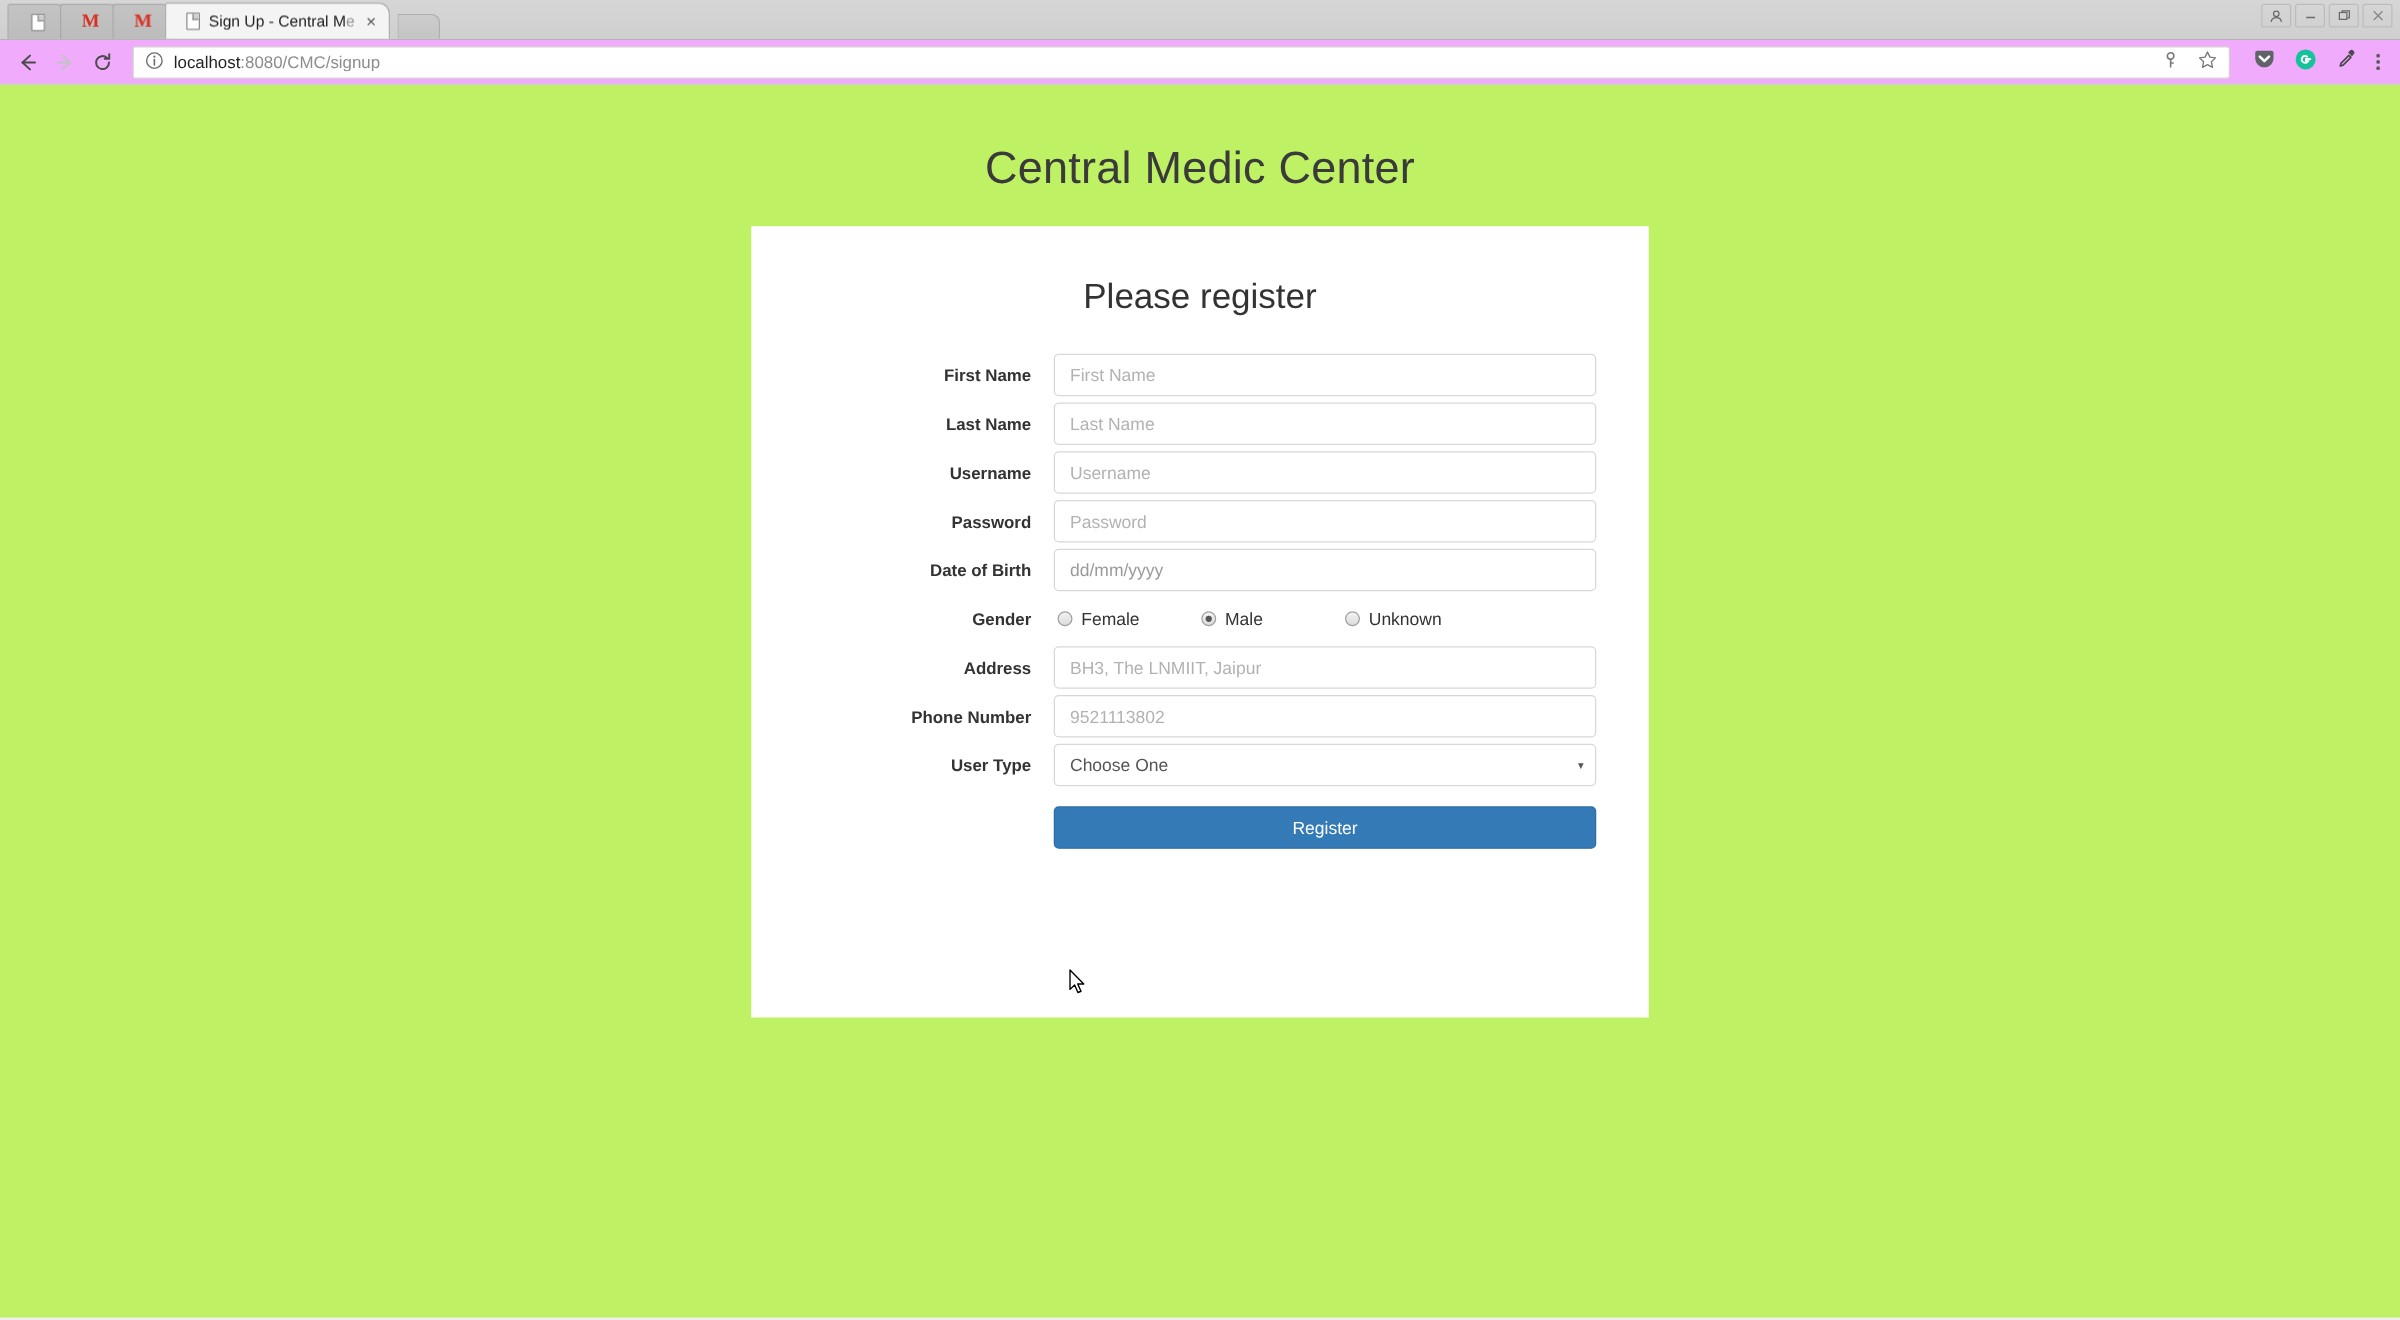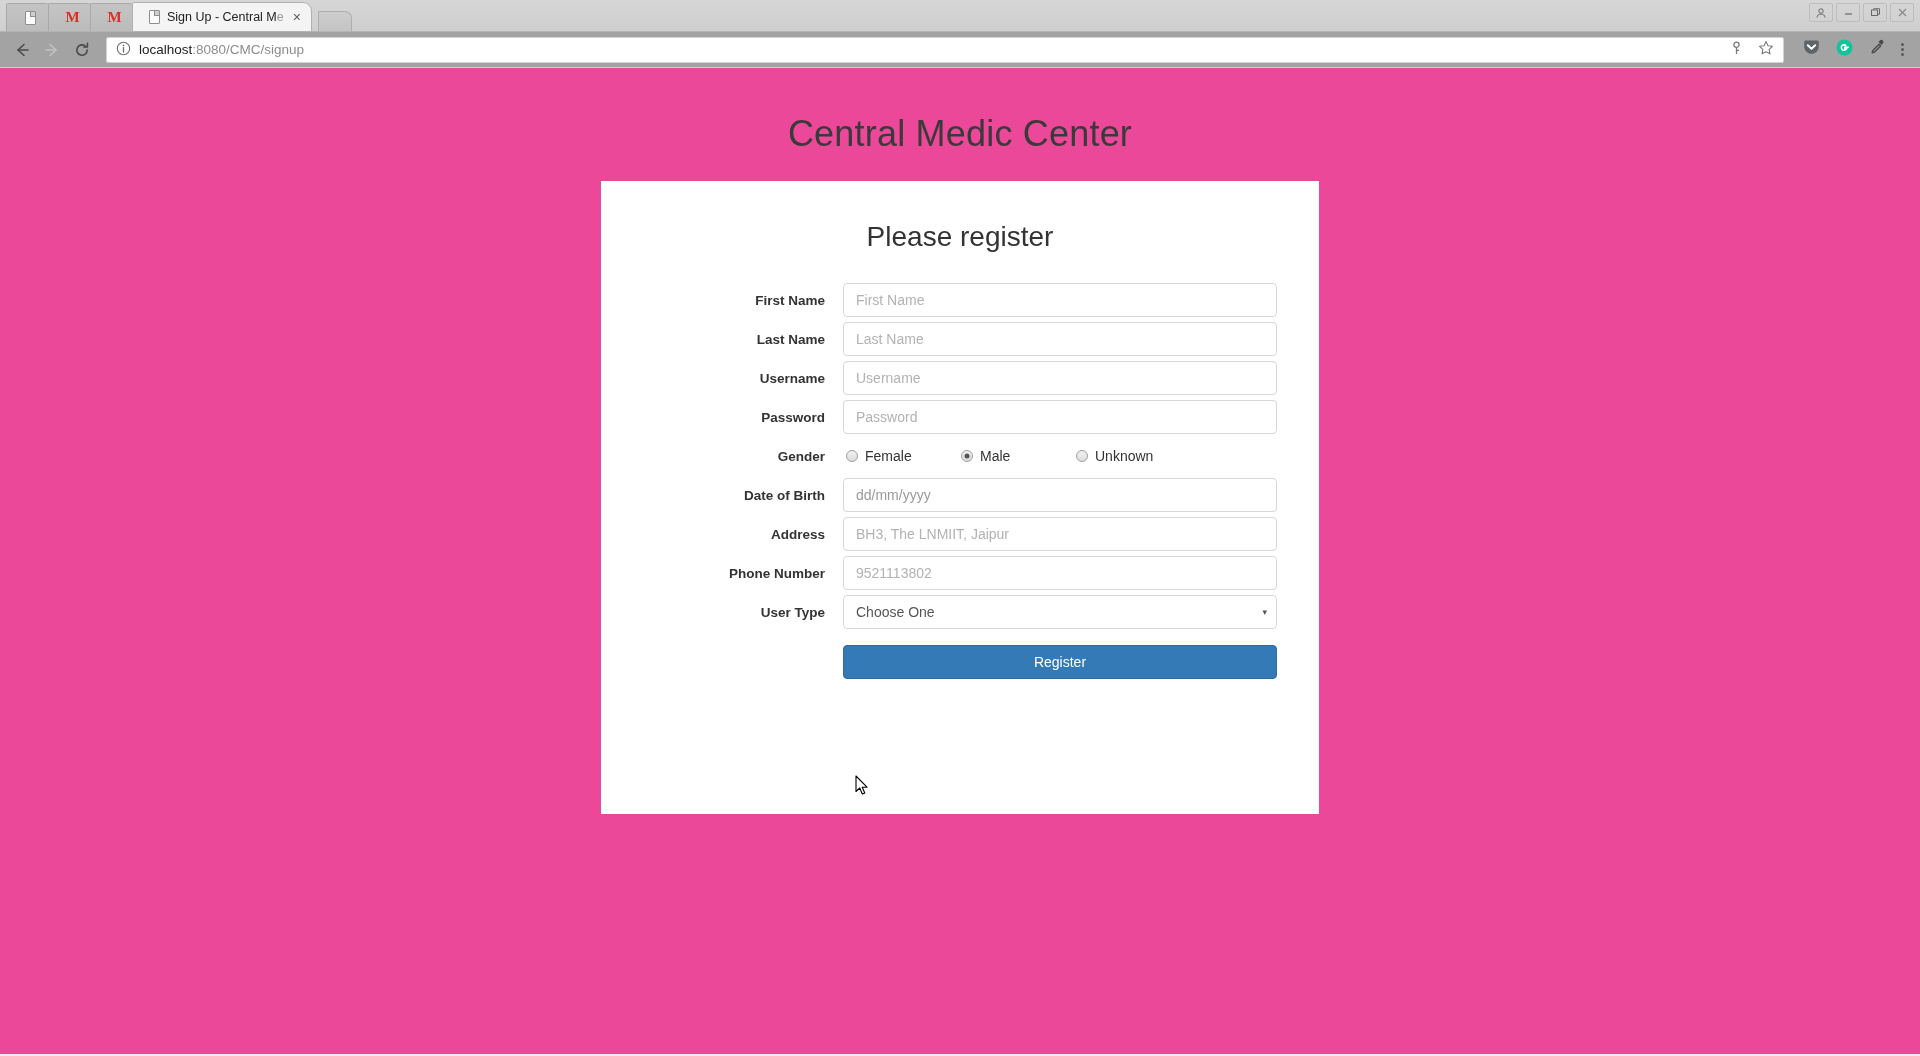--- a/index.html
+++ b/index.html
@@ -138,21 +138,21 @@
     background: transparent;
     display: flex;
     align-items: center;
     justify-content: center;
     color: #6a6a6a;
   }
   .win-btn svg { display: block; }
 
   .toolbar {
     height: 36px;
-    background: #a3a3a3;
+    background: #f0abfc;
     border-bottom: 1px solid #cfcfcf;
     display: flex;
     align-items: center;
     padding: 12px 8px;
     gap: 2px;
   }
 
   .nav-btn {
     width: 28px; height: 28px;
     display: flex; align-items: center; justify-content: center;
@@ -197,21 +197,21 @@
   .dots {
     display: flex; flex-direction: column; gap: 2px;
     padding: 0 8px 0 6px;
   }
   .dots i { width: 3px; height: 3px; background: #5a5a5a; border-radius: 50%; display: block; }
 
   
 
   .page {
     height: calc(1056px - 70px);
-    background: #ec4899;
+    background: #bef264;
     overflow: hidden;
     position: relative;
   }
 
   .app-title {
     text-align: center;
     font-size: 36px;
     font-weight: normal;
     color: #3a3a3a;
     padding-top: 45px;
@@ -503,44 +503,44 @@
       <label class="form-label">Username</label>
       <input class="form-control" type="text" placeholder="Username" style="">
     </div>
 
     <div class="form-row">
       <label class="form-label">Password</label>
       <input class="form-control" type="text" placeholder="Password" style="">
     </div>
 
     <div class="form-row">
+      <label class="form-label">Date of Birth</label>
+      <input class="form-control date-field" type="text" value="dd/mm/yyyy" style="">
+    </div>
+
+    <div class="form-row">
       <label class="form-label">Gender</label>
       <div class="radio-group">
 
         <label class="radio-opt">
           <span class="radio-dot"></span>
           <span>Female</span>
         </label>
 
         <label class="radio-opt">
           <span class="radio-dot checked"></span>
           <span>Male</span>
         </label>
 
         <label class="radio-opt">
           <span class="radio-dot"></span>
           <span>Unknown</span>
         </label>
 
       </div>
-    </div>
-
-    <div class="form-row">
-      <label class="form-label">Date of Birth</label>
-      <input class="form-control date-field" type="text" value="dd/mm/yyyy" style="">
     </div>
 
     <div class="form-row">
       <label class="form-label">Address</label>
       <input class="form-control" type="text" placeholder="BH3, The LNMIIT, Jaipur" style="">
     </div>
 
     <div class="form-row">
       <label class="form-label">Phone Number</label>
       <input class="form-control" type="text" placeholder="9521113802" style="">

